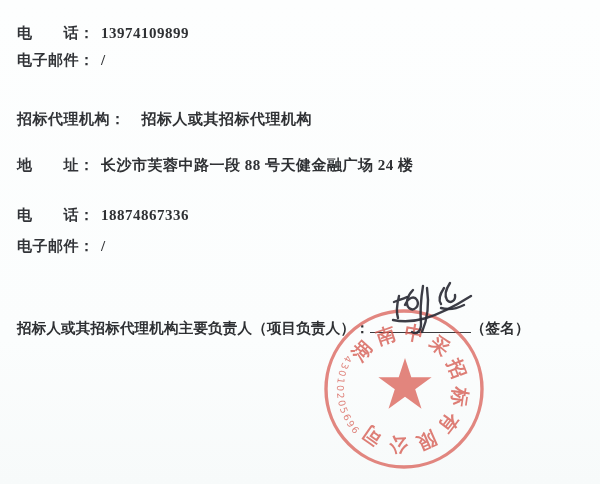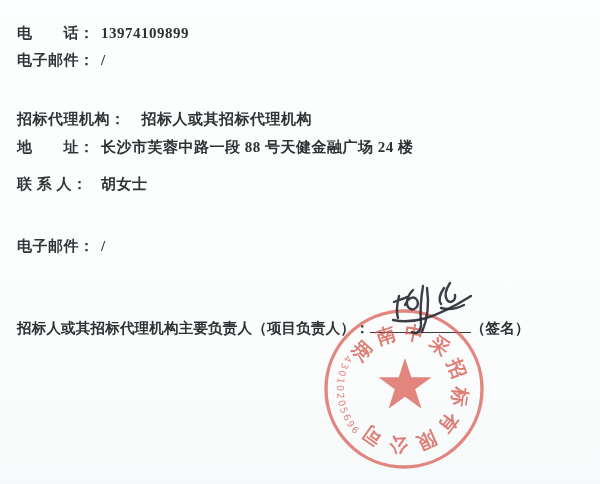--- a/index.html
+++ b/index.html
@@ -38,25 +38,25 @@
 
   <div class="field-row" style="top:24px">
     <span class="field-label">电　　话：</span><span class="field-value">13974109899</span>
   </div>
   <div class="field-row" style="top:51px">
     <span class="field-label">电子邮件：</span><span class="field-value">/</span>
   </div>
   <div class="field-row" style="top:110px">
     <span class="field-label wide">招标代理机构：</span><span class="field-value">招标人或其招标代理机构</span>
   </div>
-  <div class="field-row" style="top:138px">
+  <div class="field-row" style="top:156px">
     <span class="field-label">地　　址：</span><span class="field-value">长沙市芙蓉中路一段 88 号天健金融广场 24 楼</span>
   </div>
-  <div class="field-row" style="top:175px">
-    <span class="field-label">联 系 人：</span><span class="field-value">胡女士</span>
+  <div class="field-row" style="top:206px">
+    <span class="field-label">电　　话：</span><span class="field-value">18874867336</span>
   </div>
   <div class="field-row" style="top:237px">
     <span class="field-label">电子邮件：</span><span class="field-value">/</span>
   </div>
 
   <div class="sign-line" style="left:17px;top:318px">
     <span>招标人或其招标代理机构主要负责人（项目负责人）：</span><span class="uline sig"></span><span>（签名）</span>
   </div>
 
 

